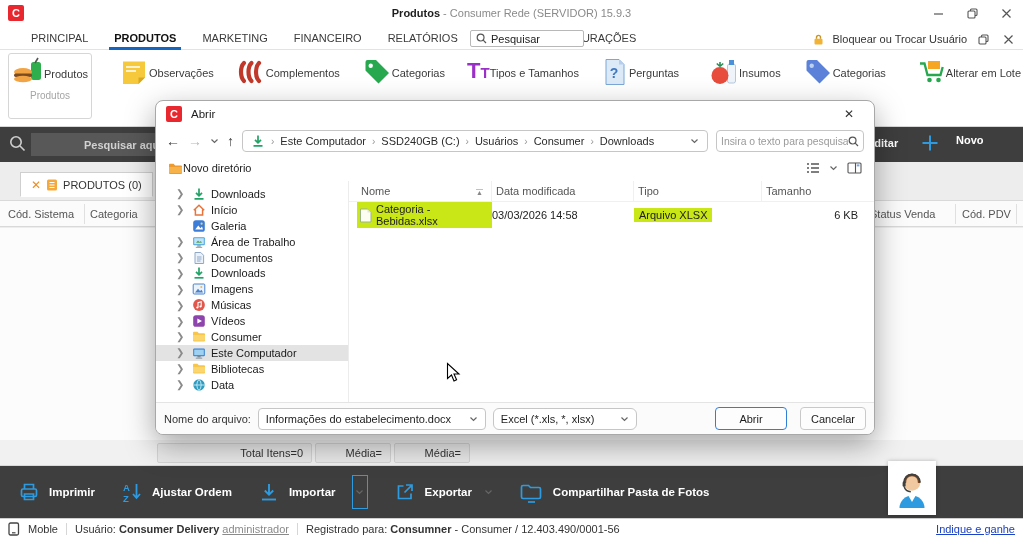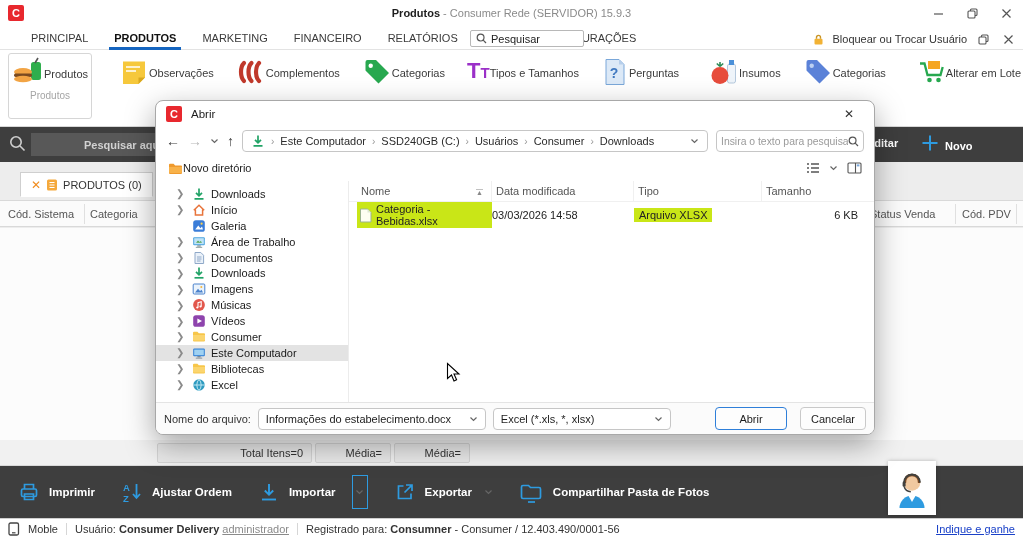--- a/index.html
+++ b/index.html
@@ -34,21 +34,21 @@
 .ritem{display:flex;flex-direction:row;align-items:center;padding:2px 11px 0 11px;}
 .ric{height:33px;display:flex;align-items:center;justify-content:center;}
 .rlabel{font-size:11px;color:#3a3a3a;margin-top:2px;white-space:nowrap;}
 .rcaption{font-size:10px;color:#a5a5a5;margin-top:1px;}
 
 
 .darkbar{position:absolute;left:0;top:127px;width:100%;height:35px;background:#3e3e3e;}
 .darkbar .mag{position:absolute;left:9px;top:8px;}
 .darksearch{position:absolute;left:31px;top:6px;width:400px;height:23px;background:#585858;color:#d2d2d2;font-weight:bold;display:flex;align-items:center;padding-left:53px;}
 .editar{position:absolute;left:843px;top:8px;display:flex;align-items:center;gap:8px;color:#fff;font-weight:bold;}
-.novo{position:absolute;left:921px;top:7px;display:flex;align-items:flex-end;gap:6px;color:#fff;font-weight:bold;}
+.novo{position:absolute;left:921px;top:7px;display:flex;align-items:flex-start;gap:17px;color:#fff;font-weight:bold;}
 
 
 .content{position:absolute;left:0;top:162px;width:100%;height:278px;background:#ededed;}
 .ptab{position:absolute;left:20px;top:10px;height:25px;background:#fff;border:1px solid #cfcfcf;border-bottom-color:#fff;display:flex;align-items:center;gap:4px;padding:0 10px;font-size:11px;color:#333;}
 .ptab .tx{color:#f08c1e;font-weight:bold;font-size:12px;}
 .theadrow{position:absolute;left:0;top:38px;width:100%;height:27px;background:#fbfbfb;border-top:1px solid #d9d9d9;border-bottom:1px solid #d9d9d9;}
 .thcell{position:absolute;top:7px;font-size:11px;color:#555;}
 .tdiv{position:absolute;top:3px;width:1px;height:20px;background:#e0e0e0;}
 .tbody{position:absolute;left:0;top:66px;width:100%;bottom:0;background:#fcfcfc;}
 
@@ -95,21 +95,21 @@
 .lhead{display:grid;grid-template-columns:135px 142px 128px 1fr;padding-left:8px;height:21px;align-items:center;color:#555;border-bottom:1px solid #f0f0f0;}
 .lhead .hc{position:relative;height:100%;display:flex;align-items:center;border-right:1px solid #f0f0f0;padding-left:4px;}
 .sortmark{position:absolute;right:8px;top:6px;width:7px;height:8px;color:#888;font-size:7px;line-height:4px;text-align:center;}
 .lrow{display:grid;grid-template-columns:135px 142px 128px 1fr;padding-left:8px;height:19px;align-items:center;color:#222;}
 .hl{background:#c9e617;display:inline-flex;align-items:center;gap:4px;padding:1px 5px 1px 2px;}
 .lrow .sz{text-align:right;padding-right:16px;}
 .dbottom{position:absolute;left:0;bottom:0;width:100%;height:32px;border-top:1px solid #e4e4e4;background:#fbfbfb;display:flex;align-items:center;padding:0 8px;gap:7px;}
 .combo{height:22px;border:1px solid #c6c6c6;border-radius:4px;background:#fff;display:flex;align-items:center;padding:0 7px;gap:6px;}
 .combo .cval{flex:1;white-space:nowrap;overflow:hidden;color:#1d1d1d;}
 .c1{width:228px;}
-.c2{width:178px;}
+.c2{width:144px;border-radius:6px;}
 .dbtn{height:23px;border-radius:4px;background:#fdfdfd;display:flex;align-items:center;justify-content:center;color:#1d1d1d;}
 .dbtn.primary{width:72px;border:1.5px solid #2f7fd9;margin-left:auto;}
 .dbtn.plain{width:66px;border:1px solid #c9c9c9;margin-left:6px;}
 
 .cursor{position:absolute;left:446px;top:362px;z-index:40;}
 .icn{display:inline-flex;align-items:center;justify-content:center;}
 .icn svg{display:block;}
 </style>
 </head>
 <body>
@@ -662,21 +662,21 @@
             <span>Bibliotecas</span>
           </div>
           <div class="trow">
             <span class="chevr">❯</span>
             <span class="ti icn">
               <svg width="14" height="14">
                 <circle cx="7" cy="7" r="5.7" fill="#2e9bc0"></circle>
                 <path d="M1.3 7 h11.4 M7 1.3 a8.5 8.5 0 0 1 0 11.4 M7 1.3 a8.5 8.5 0 0 0 0 11.4" stroke="#bde6f2" stroke-width="1" fill="none"></path>
               </svg>
             </span>
-            <span>Excel</span>
+            <span>Data</span>
           </div>
         </div>
       <div class="dlist">
         <div class="lhead">
           <span class="hc">
               <span>Nome</span>
               <span class="sortmark">—<br>▲</span>
             </span>
           <span class="hc">Data modificada</span>
           <span class="hc">Tipo</span>

